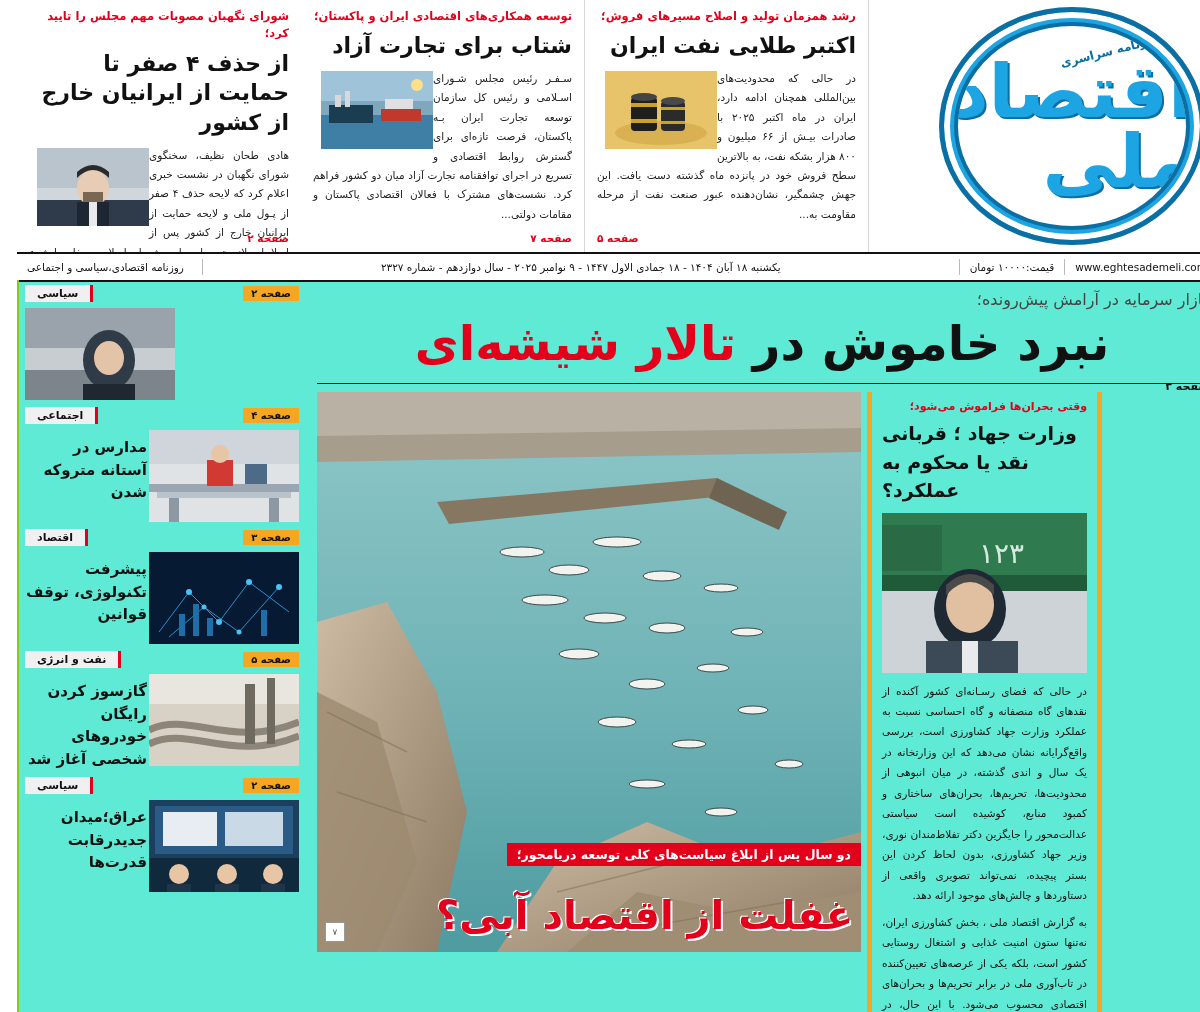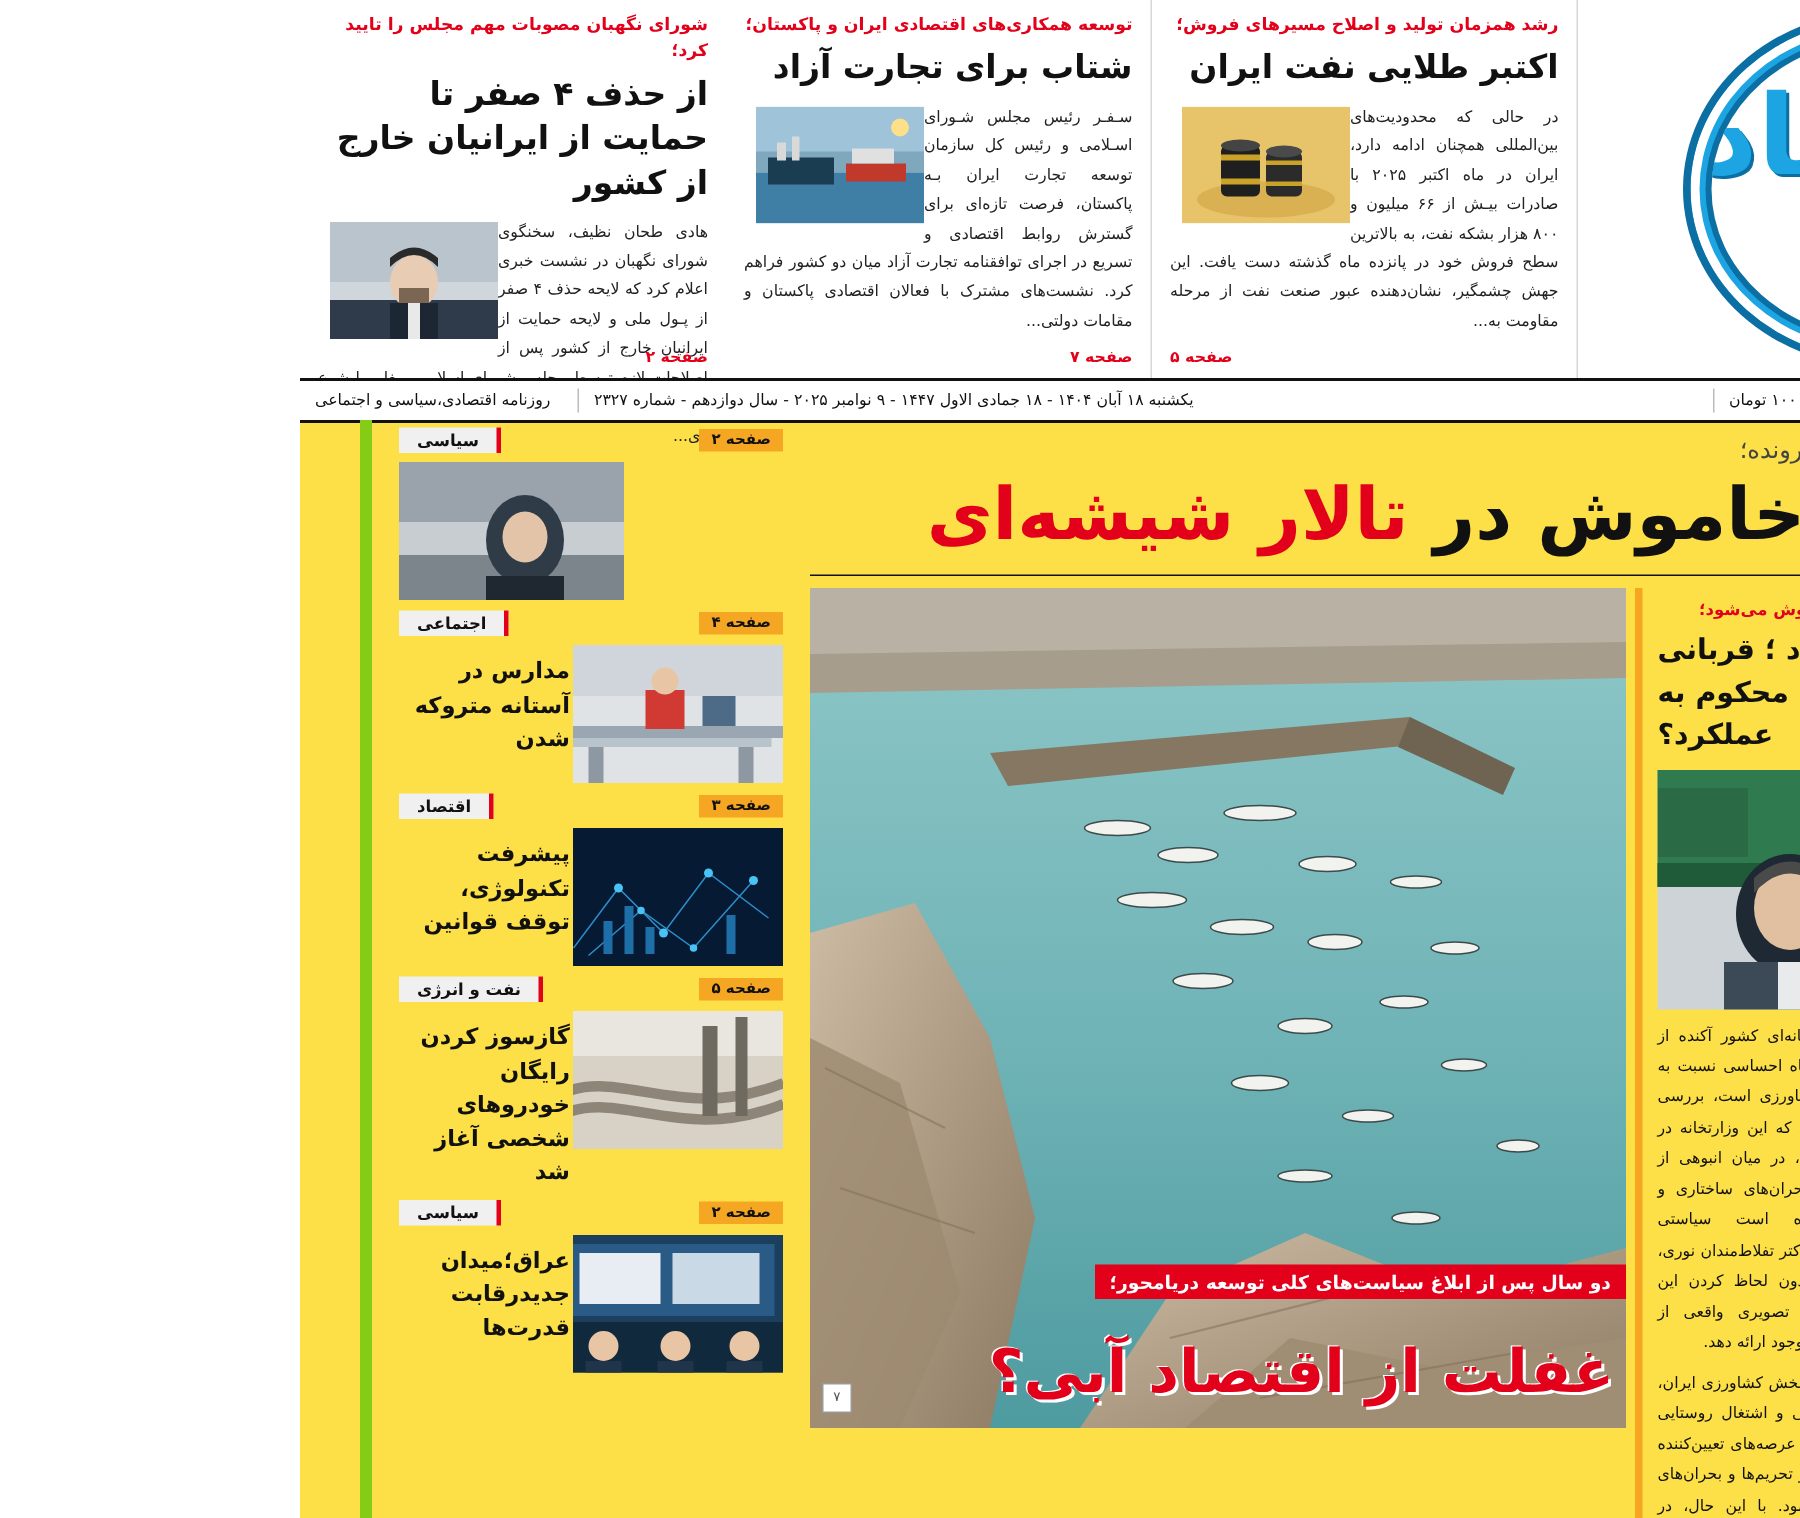--- a/index.html
+++ b/index.html
@@ -1,17 +1,17 @@
 <!DOCTYPE html>
 <html lang="fa" dir="rtl"><head>
 <meta charset="utf-8">
 <style>
   html,body{margin:0;padding:0;background:#ffffff;}
   body{width:1200px;height:1012px;font-family:"DejaVu Sans","Liberation Sans",sans-serif;color:#111;overflow:hidden;}
-  .page{position:relative;width:1000px;height:1012px;background:#fde047;}
+  .page{position:relative;width:1183px;height:1012px;background:#5eead4;}
 
   
   .topstrip{position:absolute;left:0;top:0;width:1200px;height:252px;background:#fff;}
   .topcols{position:absolute;left:0;top:0;width:910px;height:252px;display:flex;flex-direction:row-reverse;}
   .tcol{width:284px;padding:8px 12px 0 12px;box-sizing:border-box;position:relative;}
   .tcol + .tcol{border-right:1px solid #d7d7d7;}
   .kicker{color:#e2001a;font-size:11.5px;font-weight:bold;text-align:right;line-height:1.5;margin-bottom:6px;}
   .thead{font-size:22px;font-weight:bold;line-height:1.35;text-align:right;color:#111;margin-bottom:8px;letter-spacing:-0.3px;}
   .tbody{font-size:10.5px;line-height:1.85;text-align:justify;color:#222;}
   .tbody p{margin:0;}
@@ -32,21 +32,21 @@
   .infobar{position:absolute;left:0;top:252px;width:1200px;height:26px;border-top:2px solid #111;border-bottom:2px solid #111;background:#fff;display:flex;align-items:center;font-size:10.5px;}
   .ib-cell{padding:0 10px;white-space:nowrap;}
   .ib-sep{width:1px;height:16px;background:#bbb;}
   .ib-right{margin-right:8px;font-weight:normal;}
   .ib-grow{flex:1;}
 
   
   .main{position:absolute;left:0;top:280px;width:1200px;height:732px;display:flex;flex-direction:row-reverse;}
 
   
-  .sidebar{width:290px;box-sizing:border-box;padding:4px 8px 0 18px;border-left:8px solid #84cc16;margin-left:40px;}
+  .sidebar{width:290px;box-sizing:border-box;padding:4px 8px 0 6px;border-left:2px solid #84cc16;}
   .sb-item{margin-bottom:6px;}
   .sb-head{display:flex;flex-direction:row-reverse;align-items:center;justify-content:space-between;height:19px;}
   .sb-cat{background:#f0f0f0;color:#111;font-size:11px;font-weight:bold;padding:2px 12px;border-right:3px solid #e2001a;}
   .sb-page{background:#f5a623;color:#111;font-size:10px;font-weight:bold;padding:2px 8px;}
   .sb-body{display:flex;flex-direction:row-reverse;margin-top:5px;align-items:flex-start;}
   .sb-title{width:122px;font-size:15px;font-weight:bold;line-height:1.5;text-align:right;padding-top:6px;padding-right:2px;}
   .sb-img{width:150px;height:92px;overflow:hidden;}
   .sb-img svg{display:block;}
 
   
@@ -156,21 +156,21 @@
         </div>
       </div>
     </div>
   </div>
 
   <div class="infobar">
     <div class="ib-cell">www.eghtesademeli.com</div>
     <div class="ib-sep"></div>
     <div class="ib-cell">قیمت:۱۰۰۰۰ تومان</div>
     <div class="ib-sep"></div>
-    <div class="ib-cell ib-grow" style="text-align:left;">یکشنبه ۱۸ آبان ۱۴۰۴ - ۱۸ جمادی الاول ۱۴۴۷ - ۹ نوامبر ۲۰۲۵ - سال دوازدهم - شماره ۲۳۲۷</div>
+    <div class="ib-cell ib-grow" style="text-align:center;">یکشنبه ۱۸ آبان ۱۴۰۴ - ۱۸ جمادی الاول ۱۴۴۷ - ۹ نوامبر ۲۰۲۵ - سال دوازدهم - شماره ۲۳۲۷</div>
     <div class="ib-sep"></div>
     <div class="ib-cell ib-right">روزنامه اقتصادی،سیاسی و اجتماعی</div>
   </div>
 
   <div class="main">
 
     <div class="sidebar">
 
       <div class="sb-item">
         <div class="sb-head">

